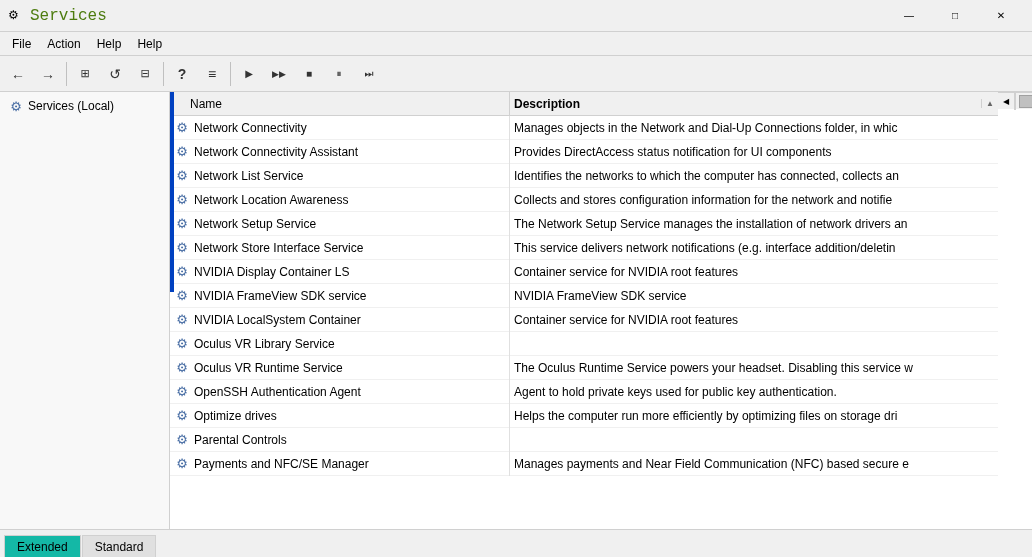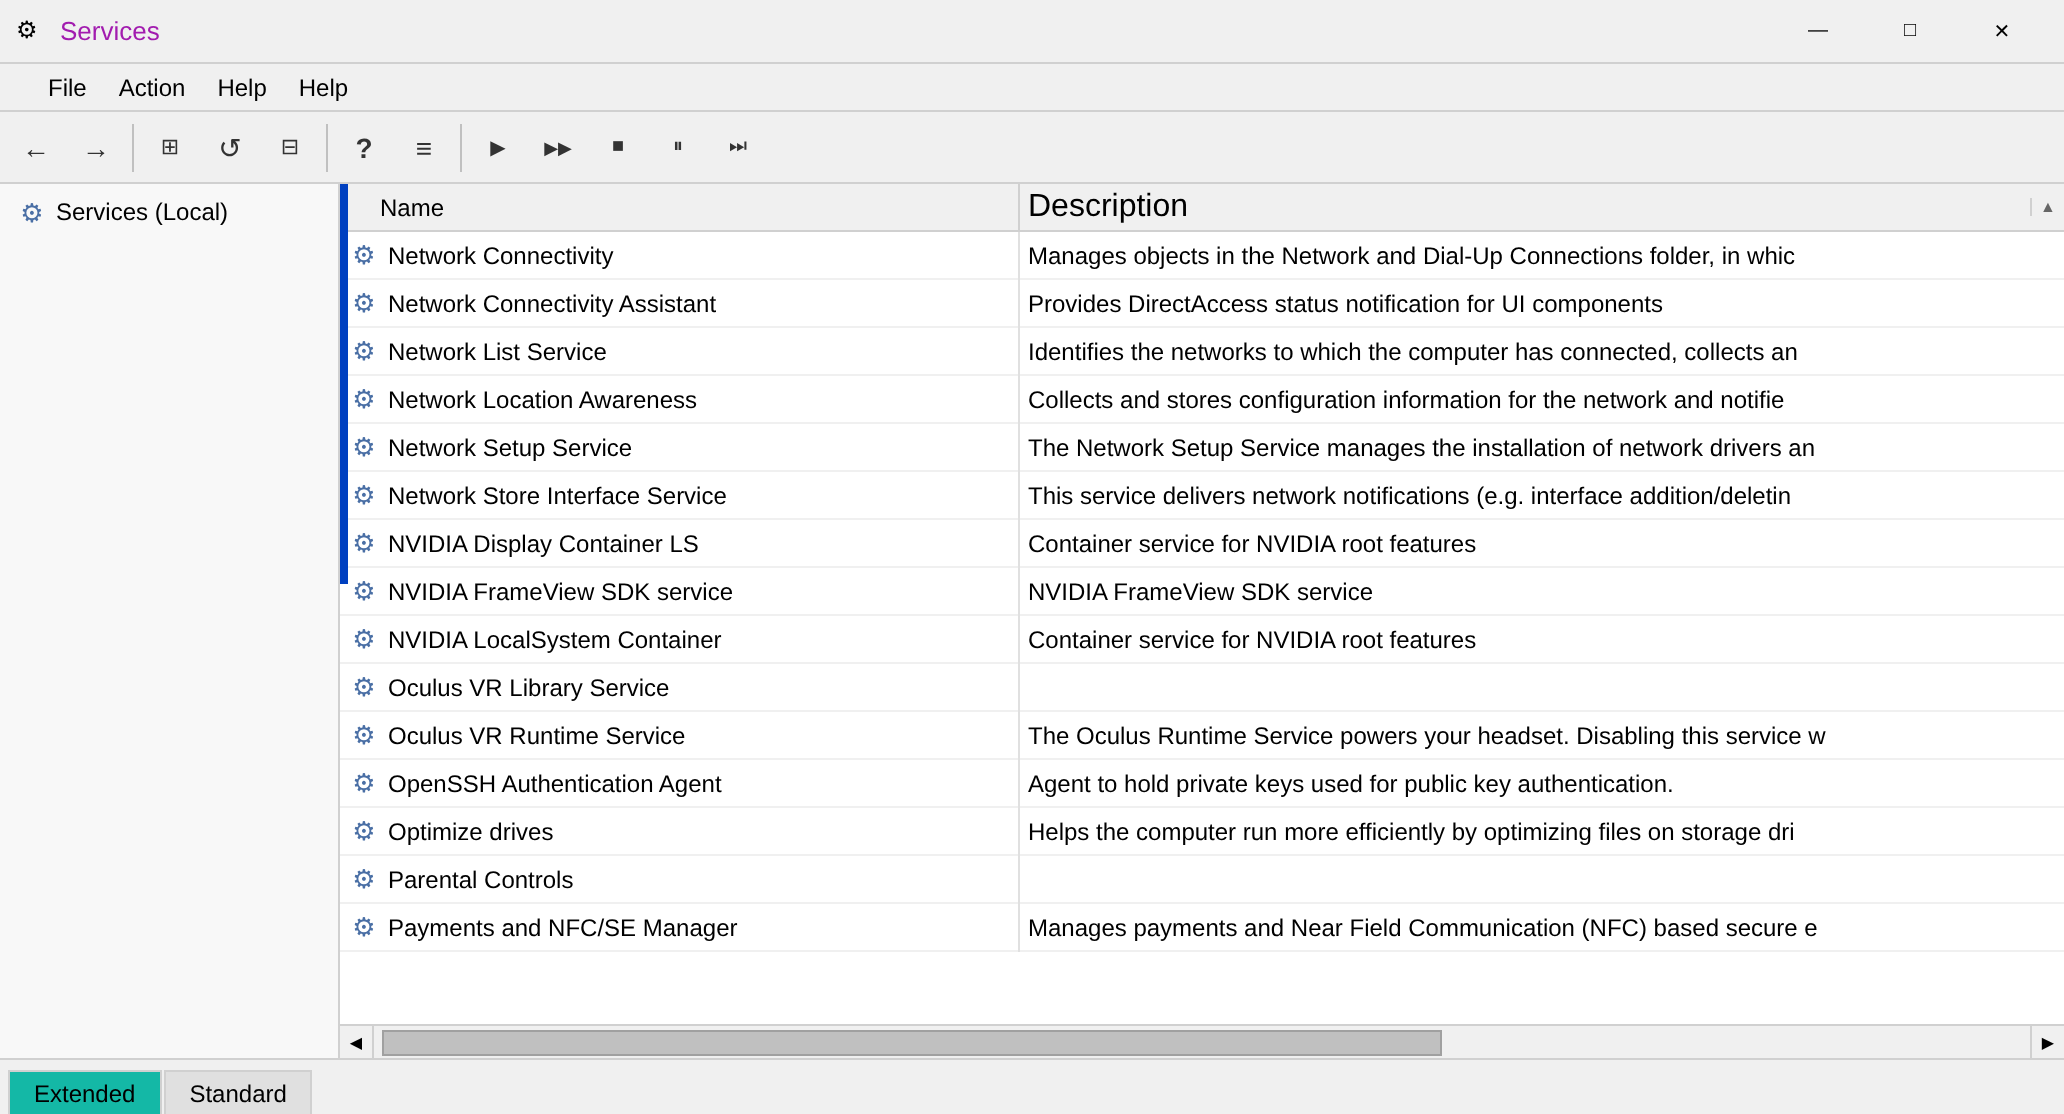--- a/index.html
+++ b/index.html
@@ -22,22 +22,23 @@
       border-bottom: 1px solid #d0d0d0;
       user-select: none;
     }
     .title-bar-icon {
       width: 16px;
       height: 16px;
       margin-right: 6px;
     }
     .title-bar-text {
       flex: 1;
-      font-size: 13px;
-      color: #a21caf;
+      font-size: 16px;
+      color: #4d7c0f;
+      font-family: Liberation Mono, monospace;
     }
     .title-bar-buttons {
       display: flex;
       gap: 0;
     }
     .title-bar-btn {
       width: 46px;
       height: 32px;
       display: flex;
       align-items: center;
@@ -48,21 +49,21 @@
       border: none;
       background: transparent;
     }
 
     
     .menu-bar {
       background: #f0f0f0;
       height: 24px;
       display: flex;
       align-items: center;
-      padding: 0 16px;
+      padding: 0 4px;
       border-bottom: 1px solid #d0d0d0;
     }
     .menu-item {
       padding: 2px 8px;
       cursor: pointer;
       font-size: 12px;
       color: #000;
       height: 22px;
       display: flex;
       align-items: center;
@@ -130,21 +131,21 @@
       align-items: center;
       justify-content: center;
       font-size: 13px;
       color: #4a6fa5;
     }
 
     
     .right-panel {
       flex: 1;
       display: flex;
-      flex-direction: column;
+      flex-direction: row;
       overflow: hidden;
     }
 
     
     .services-table {
       flex: 1;
       overflow: hidden;
       position: relative;
     }
     .table-header {
@@ -163,22 +164,22 @@
       font-weight: normal;
       border-right: 1px solid #d0d0d0;
       cursor: pointer;
       height: 24px;
       display: flex;
       align-items: center;
     }
     .col-desc-header {
       flex: 1;
       padding: 0 4px;
-      font-size: 16px;
-      font-weight: normal;
+      font-size: 12px;
+      font-weight: bold;
       height: 24px;
       display: flex;
       align-items: center;
       text-align: center;
     }
     .col-scroll-header {
       width: 17px;
     }
 
     .table-body {

